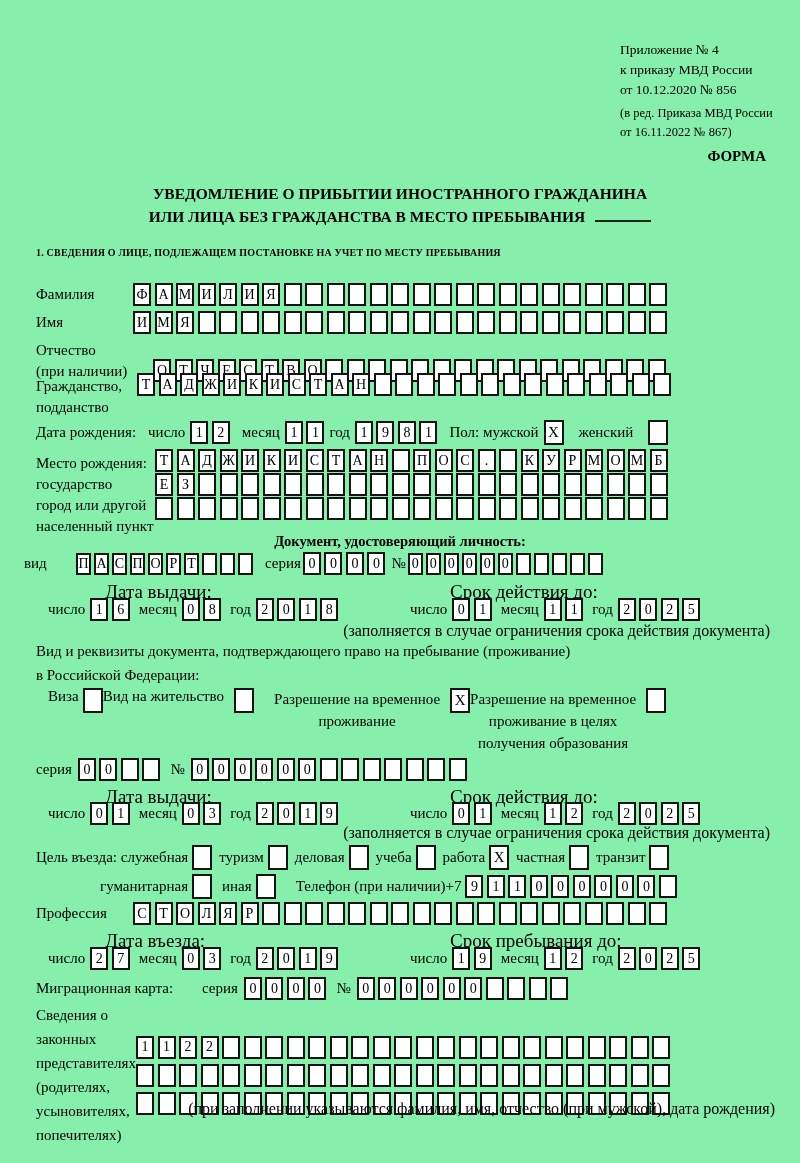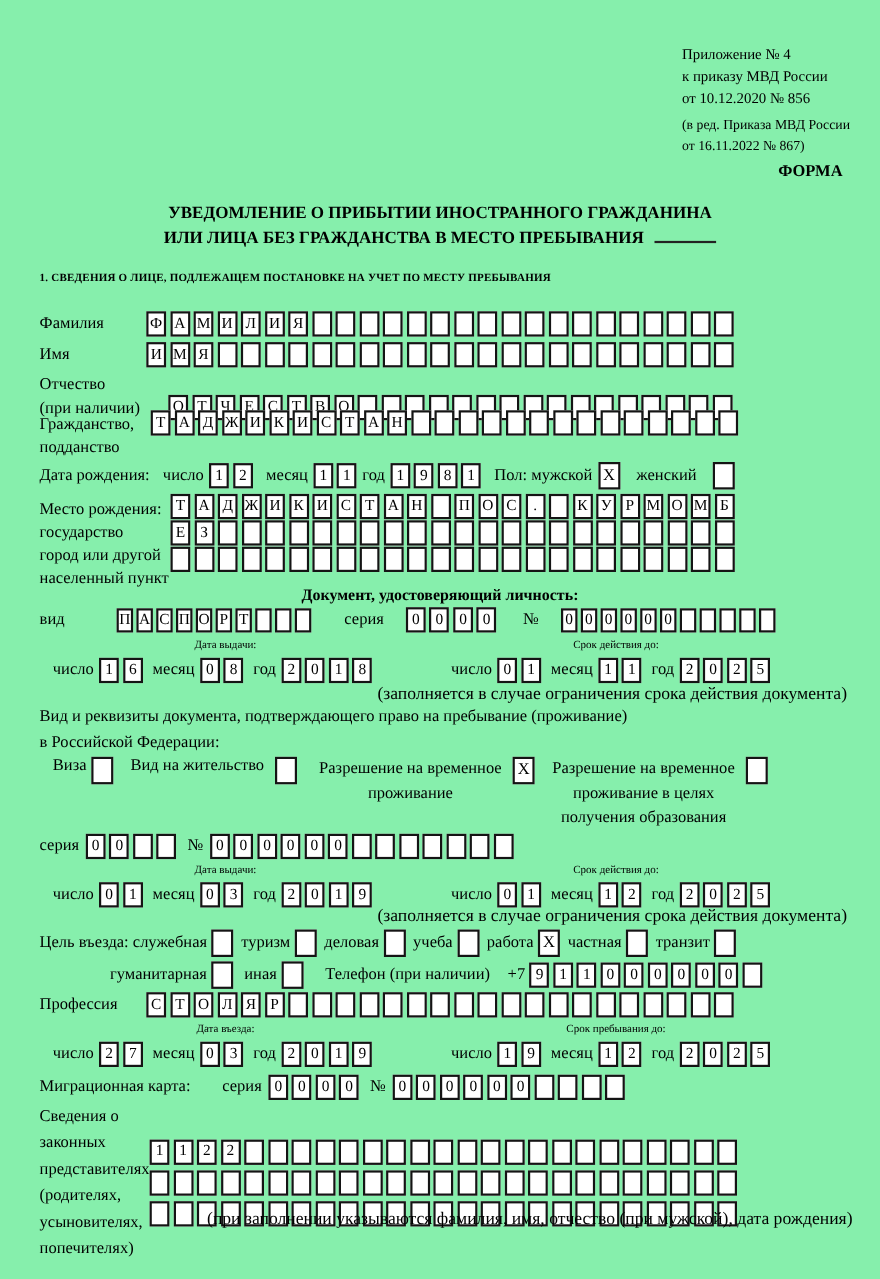--- a/index.html
+++ b/index.html
@@ -32,37 +32,37 @@
   .r-citizenship{left:36px;top:373px;align-items:flex-start}
   .r-citizenship .lblblock{width:101px;flex:0 0 auto;padding-top:3px}
 
   .r-birthdate{left:36px;top:420px;gap:5px}
   .mlg{margin-left:7px}
   .r-birthplace{left:36px;top:449px;align-items:flex-start}
   .r-birthplace .lblblock{width:119px;flex:0 0 auto;padding-top:4px}
   .colrows{display:flex;flex-direction:column;gap:1px}
 
   .doc-header{left:0;right:0;top:533px;text-align:center;font-weight:bold;font-size:14.5px}
-  .r-vid{left:36px;top:552px;gap:20px}
+  .r-vid{left:24px;top:552px;gap:2px}
   .vid-lbl{width:50px;flex:0 0 auto}
 
-  .dhead{text-align:center;font-size:10px}
+  .dhead{font-size:19px}
   .dh-l1{left:105px;width:200px;top:581px}
   .dh-r1{left:450px;width:220px;top:581px}
   .dgrp{display:flex;align-items:center;gap:5px}
   .dr1-l{left:48px;top:598px}
   .dr1-r{left:410px;top:598px}
   .note{text-align:right;font-size:16px}
   .note1{left:340px;width:430px;top:622px}
 
   .staydoc1{left:36px;top:643px;font-size:15px}
   .staydoc2{left:36px;top:667px;font-size:15px}
   .r-permit{left:48px;top:688px;align-items:flex-start}
   .ctrblk{text-align:center;font-size:15px;line-height:22px}
-  .g4{margin-left:4px}.g10{margin-left:10px}.g16{margin-left:16px}.g20{margin-left:20px}
+  .g4{margin-left:4px}.g10{margin-left:10px}.g16{margin-left:0}.g20{margin-left:20px}
 
   .r-series2{left:36px;top:758px;gap:6px}
   .dh-l2{left:105px;width:200px;top:786px}
   .dh-r2{left:450px;width:220px;top:786px}
   .dr2-l{left:48px;top:802px}
   .dr2-r{left:410px;top:802px}
   .note2{left:340px;width:430px;top:824px}
 
   .r-purpose1{left:36px;top:845px}
   .pg{display:flex;align-items:center;gap:4px;margin-right:7px}

